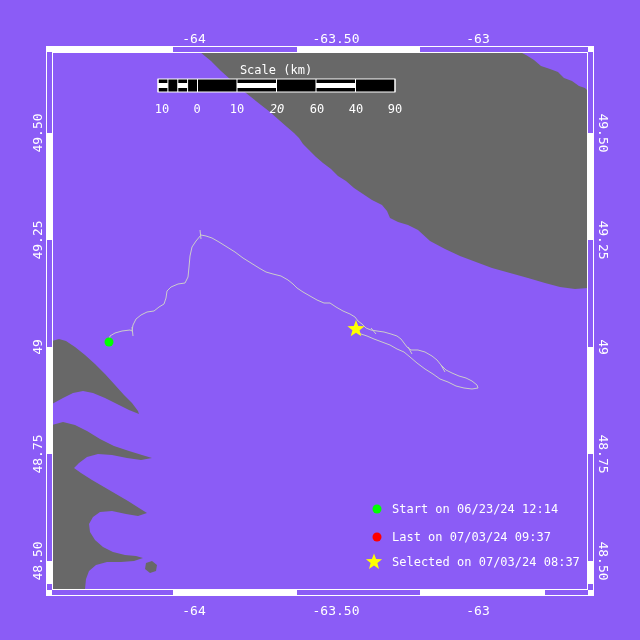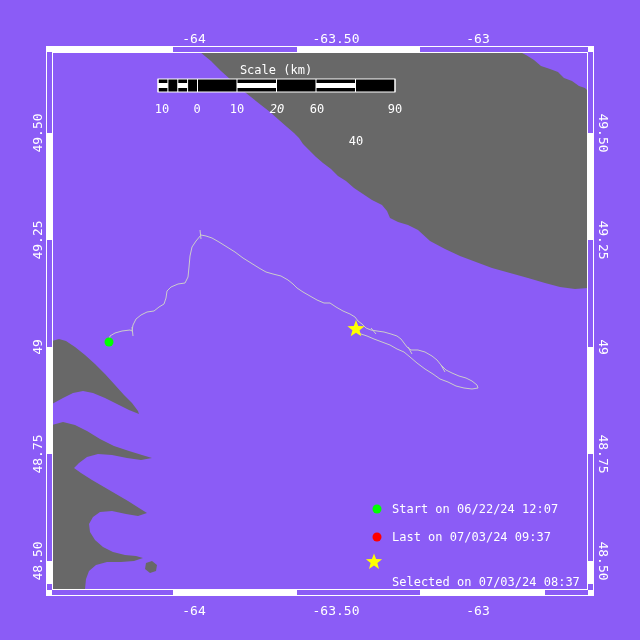--- a/index.html
+++ b/index.html
@@ -80,19 +80,19 @@
       <div class="lbl rotr" style="left: 603px; top: 240px;">49.25</div>
       <div class="lbl rotr" style="left: 603px; top: 347px;">49</div>
       <div class="lbl rotr" style="left: 603px; top: 454px;">48.75</div>
       <div class="lbl rotr" style="left: 603px; top: 561px;">48.50</div>
       <div class="lbl small" style="left: 276px; top: 70px;">Scale (km)</div>
       <div class="lbl small" style="left: 162px; top: 109px;">10</div>
       <div class="lbl small" style="left: 197px; top: 109px;">0</div>
       <div class="lbl small" style="left: 237px; top: 109px;">10</div>
       <div class="lbl small" style="left: 277px; top: 109px; font-style: italic;">20</div>
       <div class="lbl small" style="left: 317px; top: 109px;">60</div>
-      <div class="lbl small" style="left: 356px; top: 109px; margin-top: 32px;">40</div>
+      <div class="lbl small" style="left: 356px; top: 109px;">40</div>
       <div class="lbl small" style="left: 395px; top: 109px;">90</div>
-      <div class="lbl small" style="left: 392px; top: 509px; transform: translate(0px, -50%);">Start on 06/22/24 12:07</div>
+      <div class="lbl small" style="left: 392px; top: 509px; transform: translate(0px, -50%);">Start on 06/23/24 12:14</div>
       <div class="lbl small" style="left: 392px; top: 537px; transform: translate(0px, -50%); text-align: center;">Last on 07/03/24 09:37</div>
-      <div class="lbl small" style="left: 392px; top: 562px; transform: translate(0px, -50%); margin-top: 20px;">Selected on 07/03/24 08:37</div>
+      <div class="lbl small" style="left: 392px; top: 562px; transform: translate(0px, -50%);">Selected on 07/03/24 08:37</div>
     </div>
 </div>
 
 </body></html>

